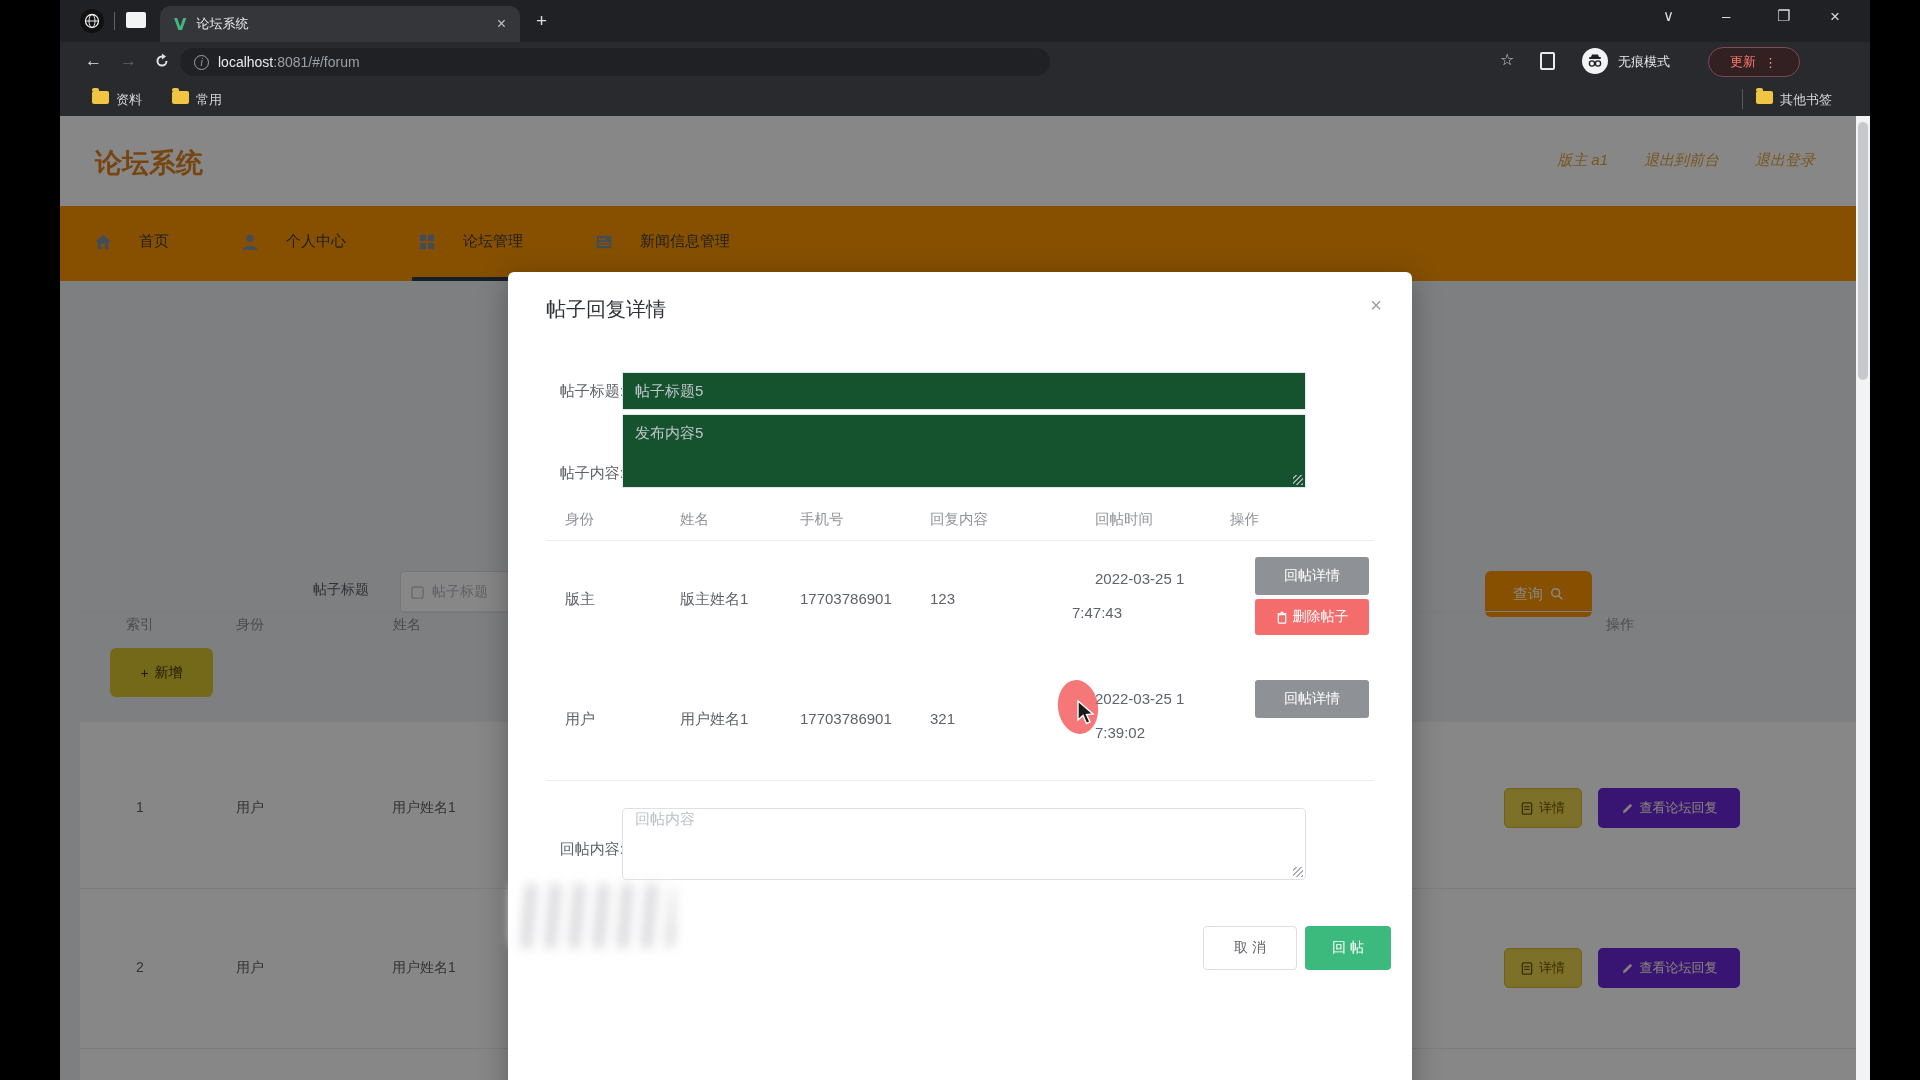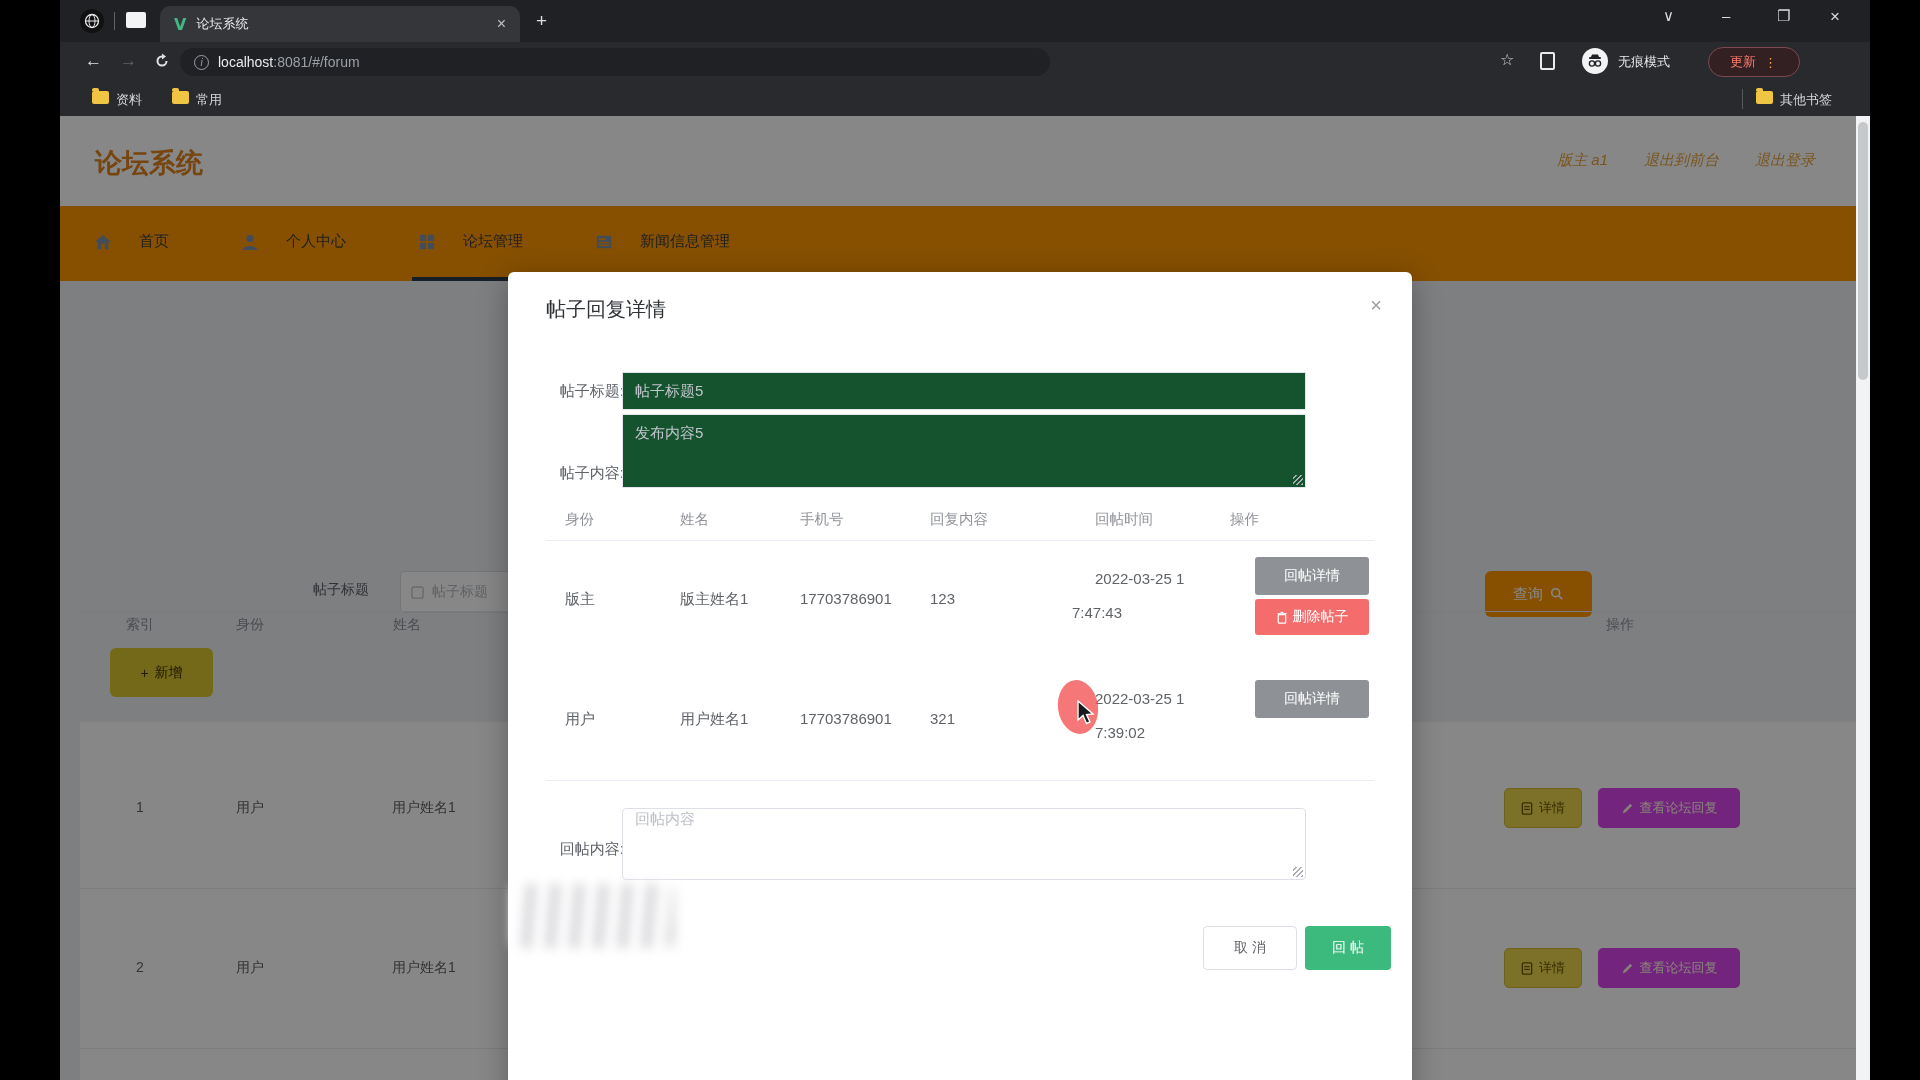--- a/index.html
+++ b/index.html
@@ -73,21 +73,21 @@
     border-radius:6px; color:#fff; font-size:15px; display:flex; align-items:center; justify-content:center; gap:7px; }
   .add-btn { position:absolute; left:50px; top:367px; width:103px; height:49px; background:#dcc62f;
     border-radius:6px; color:#3f3200; font-size:14px; display:flex; align-items:center; justify-content:center; gap:6px; }
   .table-card { position:absolute; left:20px; top:441px; width:1776px; height:523px; background:#fff; }
   .th { position:absolute; transform:translateX(-50%); font-size:14px; color:#8d9199; white-space:nowrap;margin-top:33px; }
   .td { position:absolute; transform:translateX(-50%); font-size:14px; color:#606266; white-space:nowrap; }
   .hr-line { position:absolute; left:20px; width:1776px; height:1px; background:#e8ebf0; }
   .row-btn { position:absolute; height:40px; border-radius:5px; display:flex; align-items:center; justify-content:center;
     gap:6px; font-size:13px; }
   .detail-btn { width:78px; background:#edd34f; color:#6b5900; border:1px solid #d4b82e; }
-  .reply-btn { width:142px; background:#d946ef; color:#fff6e4; }
+  .reply-btn { width:142px; background:#6d28d9; color:#fff6e4; }
 
   .dim { position:absolute; left:60px; top:116px; width:1810px; height:964px; background:rgba(0,0,0,0.47); z-index:5; }
   .scrollbar { position:absolute; left:1856px; top:116px; width:14px; height:964px; background:#f2f3f4; z-index:6; }
   .scroll-thumb { position:absolute; left:2px; top:6px; width:10px; height:258px; background:#c6c9cc; border-radius:5px; }
 
   
   .modal { position:absolute; left:508px; top:272px; width:904px; height:914px; background:#fff; border-radius:6px;
     box-shadow:0 6px 30px rgba(0,0,0,.3); z-index:10; }
   .modal-title { position:absolute; left:38px; top:24px; font-size:20px; color:#2f3338; }
   .modal-close { position:absolute; right:30px; top:22px; font-size:20px; color:#9b9ea3; }

